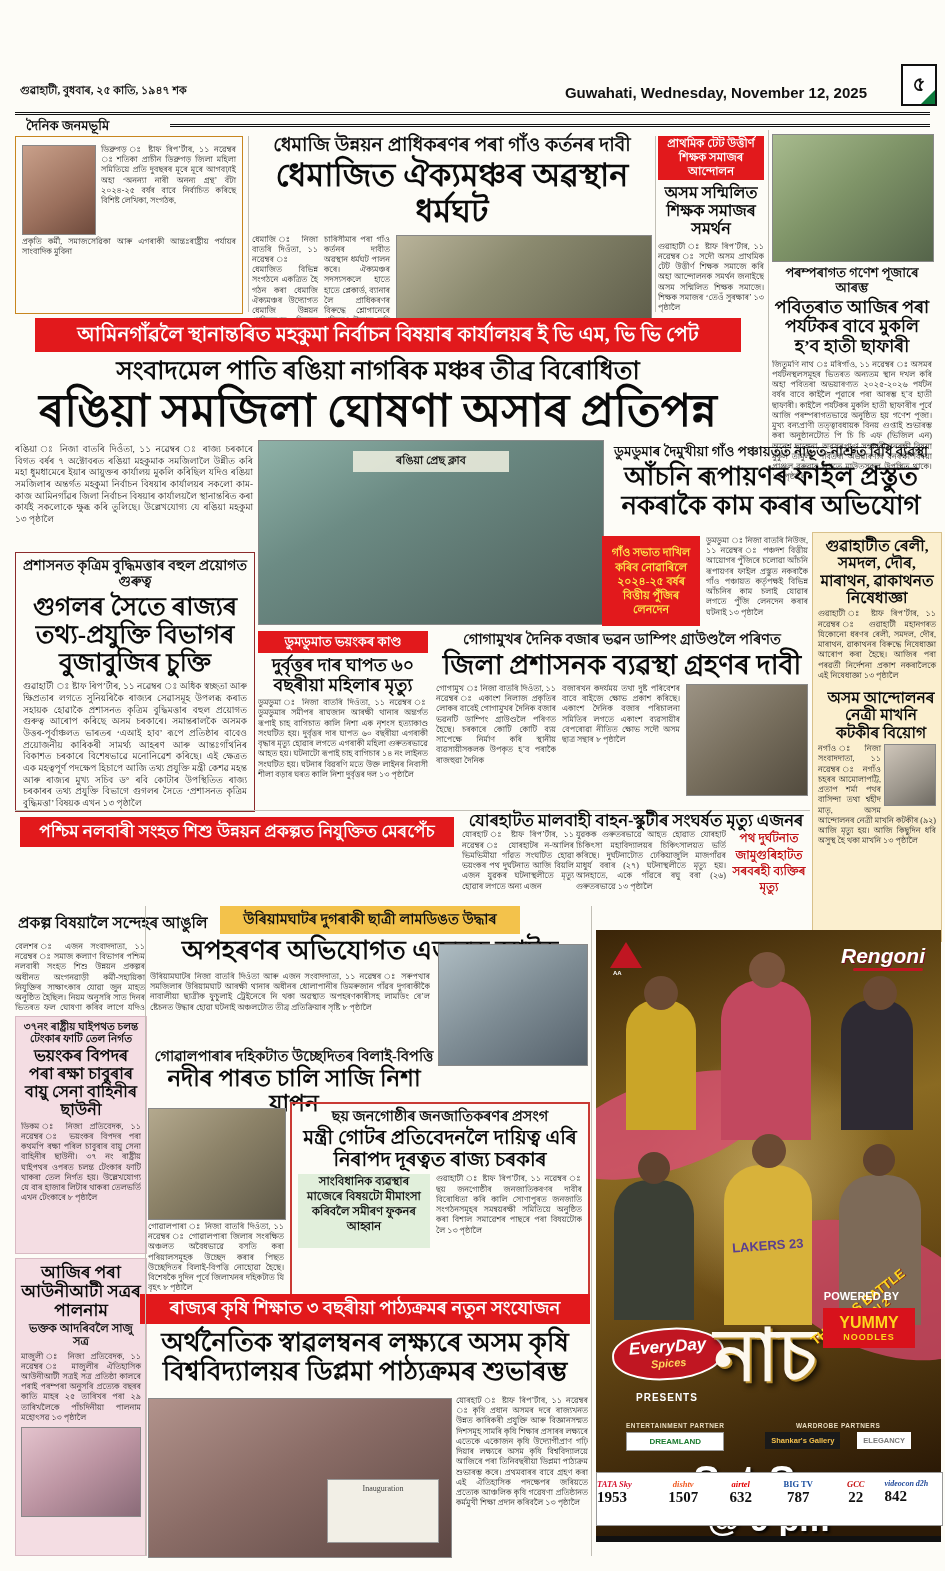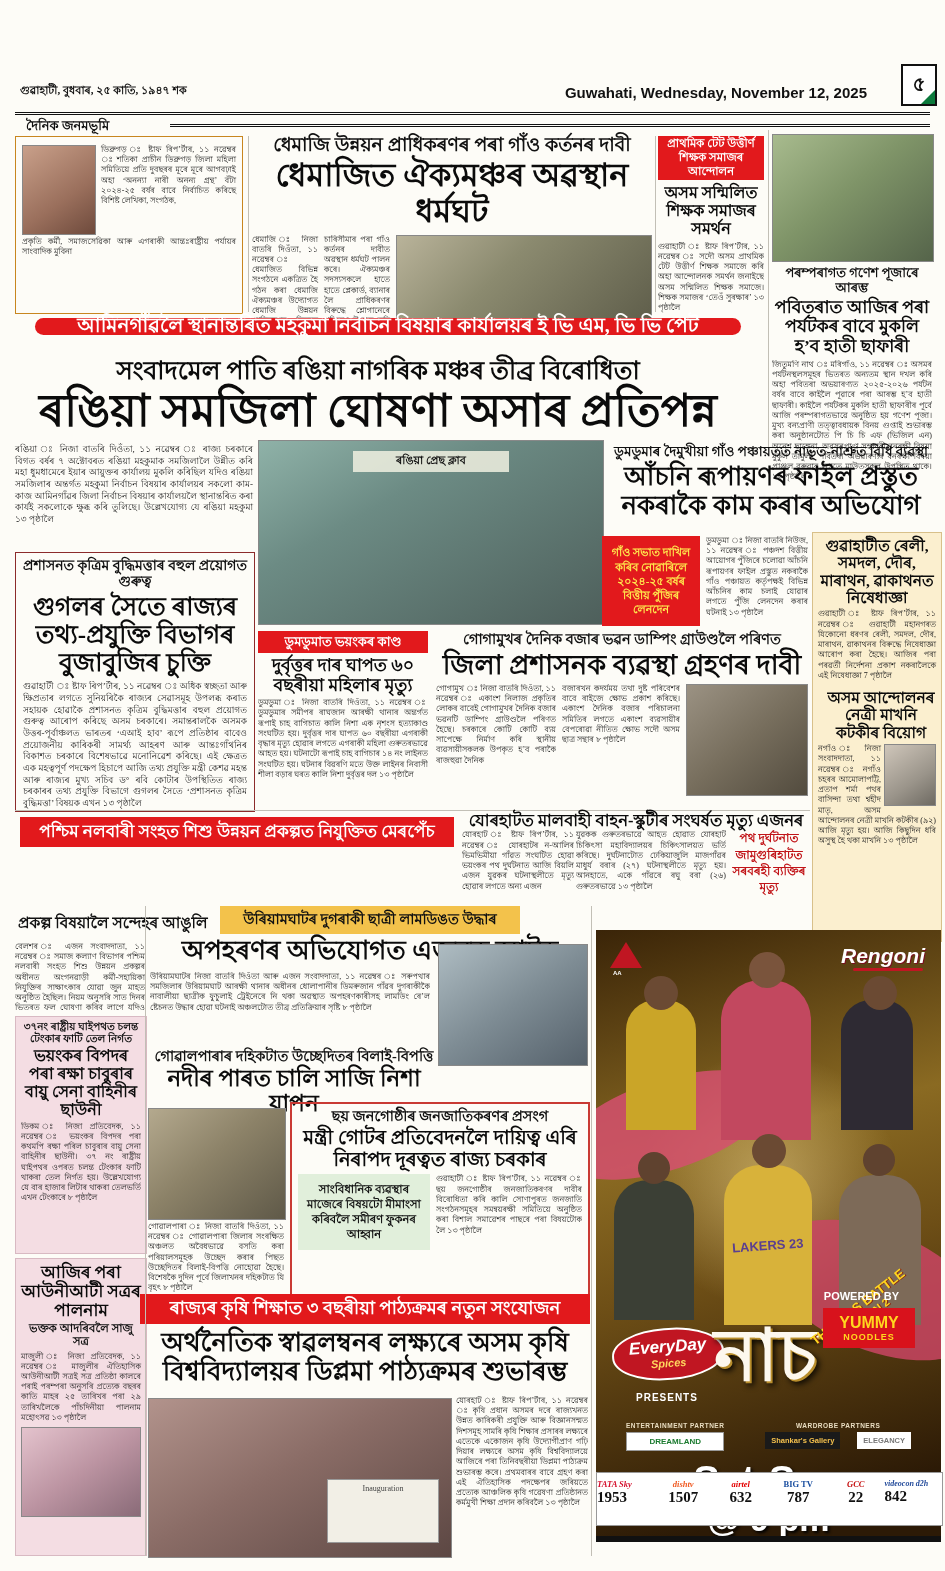--- a/index.html
+++ b/index.html
@@ -63,21 +63,21 @@
     <div class="photo" style="width:160px;height:126px;background:linear-gradient(140deg,#a8bb8e 0%,#7f9468 45%,#55644a 100%);"></div>
     <div class="kick ctr" style="font-size:13px;margin-top:4px;">পৰম্পৰাগত গণেশ পূজাৰে আৰম্ভ</div>
     <div class="hl ctr" style="font-size:17.5px;margin-top:2px;">পবিতৰাত আজিৰ পৰা পর্যটকৰ বাবে মুকলি হ’ব হাতী ছাফাৰী</div>
     <div class="body-xs" style="margin-top:3px;height:165px;overflow:hidden;">জিতুমণি নাথ ঃ মৰিগাঁও, ১১ নৱেম্বৰ ঃ অসমৰ পর্যটনস্থলসমূহৰ ভিতৰত অন্যতম স্থান দখল কৰি অহা পবিতৰা অভয়াৰণ্যত ২০২৫-২০২৬ পর্যটন বর্ষৰ বাবে কাইলৈ পূৱাৰে পৰা আৰম্ভ হ’ব হাতী ছাফাৰী। কাইলৈ পর্যটকৰ মুকলি হাতী ছাফাৰীৰ পূর্বে আজি পৰম্পৰাগতভাৱে অনুষ্ঠিত হয় গণেশ পূজা। মুখ্য বন্যপ্রাণী তত্ত্বাবধায়ক বিনয় গুপ্তাই শুভাৰম্ভ কৰা অনুষ্ঠানটোত পি চি চি এফ (ভিজিল এন) অনেশ ছাঙ্গেনা, অৱসৰপ্রাপ্ত সহকাৰী বনৰক্ষী বিষয়া মুকুল তামুলী, পবিতৰা অভয়াৰণ্যৰ বনৰক্ষী বিষয়া প্রাঞ্জল বৰুৱাৰ লগতে মাউতসকল উপস্থিত থাকে। ১৩ পৃষ্ঠালৈ</div>
   </div>
 
   <div class="abs vline" style="left:248px;top:136px;height:176px;"></div>
   <div class="abs vline" style="left:655px;top:136px;height:176px;"></div>
   <div class="abs vline" style="left:768px;top:130px;height:320px;"></div>
 
-  <div class="abs red-banner" style="left:35px;top:318px;width:706px;height:17px;font-size:20px;border-radius:11px;">আমিনগাঁৱলৈ স্থানান্তৰিত মহকুমা নির্বাচন বিষয়াৰ কার্যালয়ৰ ই ভি এম, ভি ভি পেট</div>
+  <div class="abs red-banner" style="left:35px;top:318px;width:706px;height:34px;font-size:20px;">আমিনগাঁৱলৈ স্থানান্তৰিত মহকুমা নির্বাচন বিষয়াৰ কার্যালয়ৰ ই ভি এম, ভি ভি পেট</div>
   <div class="abs hl ctr" style="left:15px;top:357px;width:726px;font-size:25px;">সংবাদমেল পাতি ৰঙিয়া নাগৰিক মঞ্চৰ তীব্র বিৰোধিতা</div>
   <div class="abs hl ctr" style="left:15px;top:388px;width:726px;font-size:45px;line-height:1.05;">ৰঙিয়া সমজিলা ঘোষণা অসাৰ প্রতিপন্ন</div>
 
   <div class="abs body-sm" style="left:15px;top:444px;width:238px;height:100px;">ৰঙিয়া ঃ নিজা বাতৰি দিওঁতা, ১১ নৱেম্বৰ ঃ ৰাজ্য চৰকাৰে বিগত বর্ষৰ ৭ অক্টোবৰত ৰঙিয়া মহকুমাক সমজিলালৈ উন্নীত কৰি মহা ধুমধামেৰে ইয়াৰ আয়ুক্তৰ কার্যালয় মুকলি কৰিছিল যদিও ৰঙিয়া সমজিলাৰ অন্তর্গত মহকুমা নির্বাচন বিষয়াৰ কার্যালয়ৰ সকলো কাম-কাজ আমিনগাঁৱৰ জিলা নির্বাচন বিষয়াৰ কার্যালয়লৈ স্থানান্তৰিত কৰা কার্যই সকলোকে ক্ষুব্ধ কৰি তুলিছে। উল্লেখযোগ্য যে ৰঙিয়া মহকুমা ১৩ পৃষ্ঠালৈ</div>
 
   <div class="abs photo" style="left:258px;top:440px;width:344px;height:183px;background:linear-gradient(150deg,#8fb2a8 0%,#6c8b84 35%,#4e5f5b 100%);">
     <div style="margin:10px auto 0;width:150px;background:rgba(240,240,225,.85);font-size:11px;font-weight:bold;text-align:center;padding:1px 3px;">ৰঙিয়া প্রেছ ক্লাব</div>
   </div>
 
   <div class="abs" style="left:15px;top:552px;width:240px;height:260px;border:1.5px solid #8c2b2b;padding:5px 7px;box-sizing:border-box;">
@@ -88,21 +88,21 @@
 
   <div class="abs" style="left:600px;top:444px;width:342px;">
     <div class="kick ctr" style="font-size:13.5px;">ডুমডুমাৰ দৈমুখীয়া গাঁও পঞ্চায়তত নাভূত-নাশ্রুত বিধি ব্যৱস্থা</div>
     <div class="hl ctr" style="font-size:26px;margin-top:2px;">আঁচনি ৰূপায়ণৰ ফাইল প্রস্তুত নকৰাকৈ কাম কৰাৰ অভিযোগ</div>
   </div>
   <div class="abs red-banner" style="left:602px;top:536px;width:98px;height:90px;font-size:11px;color:#ffe84d;text-align:center;line-height:1.3;padding:3px;box-sizing:border-box;">গাঁও সভাত দাখিল কৰিব নোৱাৰিলে ২০২৪-২৫ বর্ষৰ বিত্তীয় পুঁজিৰ লেনদেন</div>
   <div class="abs body-xs" style="left:706px;top:536px;width:102px;height:92px;overflow:hidden;">ডুমডুমা ঃ নিজা বাতৰি নিউজ, ১১ নৱেম্বৰ ঃ পঞ্চদশ বিত্তীয় আয়োগৰ পুঁজিৰে চলোৱা আঁচনি ৰূপায়ণৰ ফাইল প্রস্তুত নকৰাকৈ গাঁও পঞ্চায়ত কর্তৃপক্ষই বিভিন্ন আঁচনিৰ কাম চলাই যোৱাৰ লগতে পুঁজি লেনদেন কৰাৰ ঘটনাই ১৩ পৃষ্ঠালৈ</div>
 
   <div class="abs" style="left:812px;top:532px;width:130px;height:410px;background:#fbefcf;border:1px solid #d8c08a;padding:4px 5px;box-sizing:border-box;">
     <div class="hl ctr" style="font-size:15.5px;">গুৱাহাটীত ৰেলী, সমদল, দৌৰ, মাৰাথন, ৱাকাথনত নিষেধাজ্ঞা</div>
-    <div class="body-xs" style="margin-top:3px;">গুৱাহাটী ঃ ষ্টাফ ৰিপ’র্টাৰ, ১১ নৱেম্বৰ ঃ গুৱাহাটী মহানগৰত যিকোনো ধৰণৰ ৰেলী, সমদল, দৌৰ, মাৰাথন, ৱাকাথনৰ বিৰুদ্ধে নিষেধাজ্ঞা আৰোপ কৰা হৈছে। আজিৰ পৰা পৰৱৰ্তী নির্দেশনা প্রকাশ নকৰালৈকে এই নিষেধাজ্ঞা 7 পৃষ্ঠালৈ</div>
+    <div class="body-xs" style="margin-top:3px;">গুৱাহাটী ঃ ষ্টাফ ৰিপ’র্টাৰ, ১১ নৱেম্বৰ ঃ গুৱাহাটী মহানগৰত যিকোনো ধৰণৰ ৰেলী, সমদল, দৌৰ, মাৰাথন, ৱাকাথনৰ বিৰুদ্ধে নিষেধাজ্ঞা আৰোপ কৰা হৈছে। আজিৰ পৰা পৰৱৰ্তী নির্দেশনা প্রকাশ নকৰালৈকে এই নিষেধাজ্ঞা ১৩ পৃষ্ঠালৈ</div>
     <div class="hl ctr" style="font-size:15.5px;margin-top:8px;margin-left:8px;">অসম আন্দোলনৰ নেত্রী মাখনি কটকীৰ বিয়োগ</div>
     <div style="margin-top:3px;overflow:hidden;">
       <div class="photo" style="float:right;width:50px;height:60px;margin-left:3px;background:linear-gradient(145deg,#cfc6ba,#9a948a 60%,#6e6a62);"></div>
       <div class="body-xs">নগাঁও ঃ নিজা সংবাদদাতা, ১১ নৱেম্বৰ ঃ নগাঁও চহৰৰ আমোলাপট্টি, প্রতাপ শর্মা পথৰ বাসিন্দা তথা শ্বহীদ মাতৃ, অসম আন্দোলনৰ নেত্রী মাখনি কটকীৰ (৯২) আজি মৃত্যু হয়। আজি কিছুদিন ধৰি অসুস্থ হৈ থকা মাখনি ১৩ পৃষ্ঠালৈ</div>
     </div>
   </div>
 
   <div class="abs" style="left:258px;top:631px;width:170px;">
     <div class="red-banner" style="height:22px;font-size:13px;">ডুমডুমাত ভয়ংকৰ কাণ্ড</div>
     <div class="hl ctr" style="font-size:17.5px;margin-top:3px;">দুর্বৃত্তৰ দাৰ ঘাপত ৬০ বছৰীয়া মহিলাৰ মৃত্যু</div>
@@ -158,21 +158,21 @@
     <div class="kick ctr" style="font-size:14.5px;">গোৱালপাৰাৰ দহিকটাত উচ্ছেদিতৰ বিলাই-বিপত্তি</div>
     <div class="hl ctr" style="font-size:23px;margin-top:1px;">নদীৰ পাৰত চালি সাজি নিশা যাপন</div>
   </div>
   <div class="abs photo" style="left:148px;top:1108px;width:136px;height:110px;background:linear-gradient(140deg,#b4a98e 0%,#8c8268 45%,#5f5948 100%);"></div>
   <div class="abs body-xs" style="left:148px;top:1222px;width:136px;height:70px;overflow:hidden;">গোৱালপাৰা ঃ নিজা বাতৰি দিওঁতা, ১১ নৱেম্বৰ ঃ গোৱালপাৰা জিলাৰ সংৰক্ষিত অঞ্চলত অবৈধভাৱে বসতি কৰা পৰিয়ালসমূহক উচ্ছেদ কৰাৰ পিছত উচ্ছেদিতৰ বিলাই-বিপত্তি নোহোৱা হৈছে। বিশেষকৈ দুদিন পূৰ্বে জিলাখনৰ দহিকটাত যি বৃহৎ ৮ পৃষ্ঠালৈ</div>
 
   <div class="abs" style="left:290px;top:1102px;width:300px;height:205px;border:2px solid #c93a34;padding:4px 6px;box-sizing:border-box;">
     <div class="kick ctr" style="font-size:14.5px;">ছয় জনগোষ্ঠীৰ জনজাতিকৰণৰ প্রসংগ</div>
     <div class="hl ctr" style="font-size:19.5px;margin-top:2px;">মন্ত্রী গোটৰ প্রতিবেদনলৈ দায়িত্ব এৰি নিৰাপদ দূৰত্বত ৰাজ্য চৰকাৰ</div>
     <div style="display:flex;gap:6px;margin-top:4px;">
-      <div style="width:132px;background:#e1efdb;font-weight:bold;font-size:11.5px;text-align:center;line-height:1.3;padding:8px 3px;box-sizing:border-box;">সাংবিধানিক ব্যৱস্থাৰ মাজেৰে বিষয়টো মীমাংসা কৰিবলৈ সমীৰণ ফুকনৰ আহ্বান</div>
+      <div style="width:132px;background:#e1efdb;font-weight:bold;font-size:11.5px;text-align:center;line-height:1.3;padding:0 3px;box-sizing:border-box;">সাংবিধানিক ব্যৱস্থাৰ মাজেৰে বিষয়টো মীমাংসা কৰিবলৈ সমীৰণ ফুকনৰ আহ্বান</div>
       <div class="body-xs" style="flex:1;height:74px;overflow:hidden;">গুৱাহাটী ঃ ষ্টাফ ৰিপ’র্টাৰ, ১১ নৱেম্বৰ ঃ ছয় জনগোষ্ঠীৰ জনজাতিকৰণৰ দাবীৰ বিৰোধিতা কৰি কালি সোণাপুৰত জনজাতি সংগঠনসমূহৰ সমন্বয়ৰক্ষী সমিতিয়ে অনুষ্ঠিত কৰা বিশাল সমাৱেশৰ পাছৰে পৰা বিষয়টোক লৈ ১৩ পৃষ্ঠালৈ</div>
     </div>
   </div>
 
   <div class="abs red-banner" style="left:140px;top:1294px;width:450px;height:30px;font-size:18px;">ৰাজ্যৰ কৃষি শিক্ষাত ৩ বছৰীয়া পাঠ্যক্রমৰ নতুন সংযোজন</div>
   <div class="abs hl ctr" style="left:140px;top:1328px;width:450px;font-size:26px;">অর্থনৈতিক স্বাৱলম্বনৰ লক্ষ্যৰে অসম কৃষি বিশ্ববিদ্যালয়ৰ ডিপ্লমা পাঠ্যক্রমৰ শুভাৰম্ভ</div>
   <div class="abs photo" style="left:148px;top:1398px;width:302px;height:158px;background:linear-gradient(150deg,#b2938c 0%,#8a6c66 45%,#5c4743 100%);">
     <div style="position:absolute;right:12px;bottom:14px;width:110px;height:58px;background:#f2efe6;border:1px solid #999;font-size:8px;text-align:center;padding-top:4px;color:#444;">Inauguration</div>
   </div>
   <div class="abs body-xs" style="left:456px;top:1396px;width:132px;height:162px;overflow:hidden;">যোৰহাট ঃ ষ্টাফ ৰিপ’র্টাৰ, ১১ নৱেম্বৰ ঃ কৃষি প্রধান অসমৰ দৰে ৰাজ্যখনত উন্নত কাৰিকৰী প্রযুক্তি আৰু বিজ্ঞানসন্মত দিশসমূহ সামৰি কৃষি শিক্ষাৰ প্রসাৰৰ লক্ষ্যৰে এতেকে একোজন কৃষি উদ্যোগীপ্রাণ গঢ়ি দিয়াৰ লক্ষ্যৰে অসম কৃষি বিশ্ববিদ্যালয়ে আজিৰে পৰা তিনিবছৰীয়া ডিপ্লমা পাঠ্যক্রম শুভাৰম্ভ কৰে। প্রথমবাৰৰ বাবে গ্রহণ কৰা এই ঐতিহাসিক পদক্ষেপৰ জৰিয়তে প্রত্যেক আঞ্চলিক কৃষি গৱেষণা প্রতিষ্ঠানত কৰ্মমুখী শিক্ষা প্রদান কৰিবলৈ ১৩ পৃষ্ঠালৈ</div>

